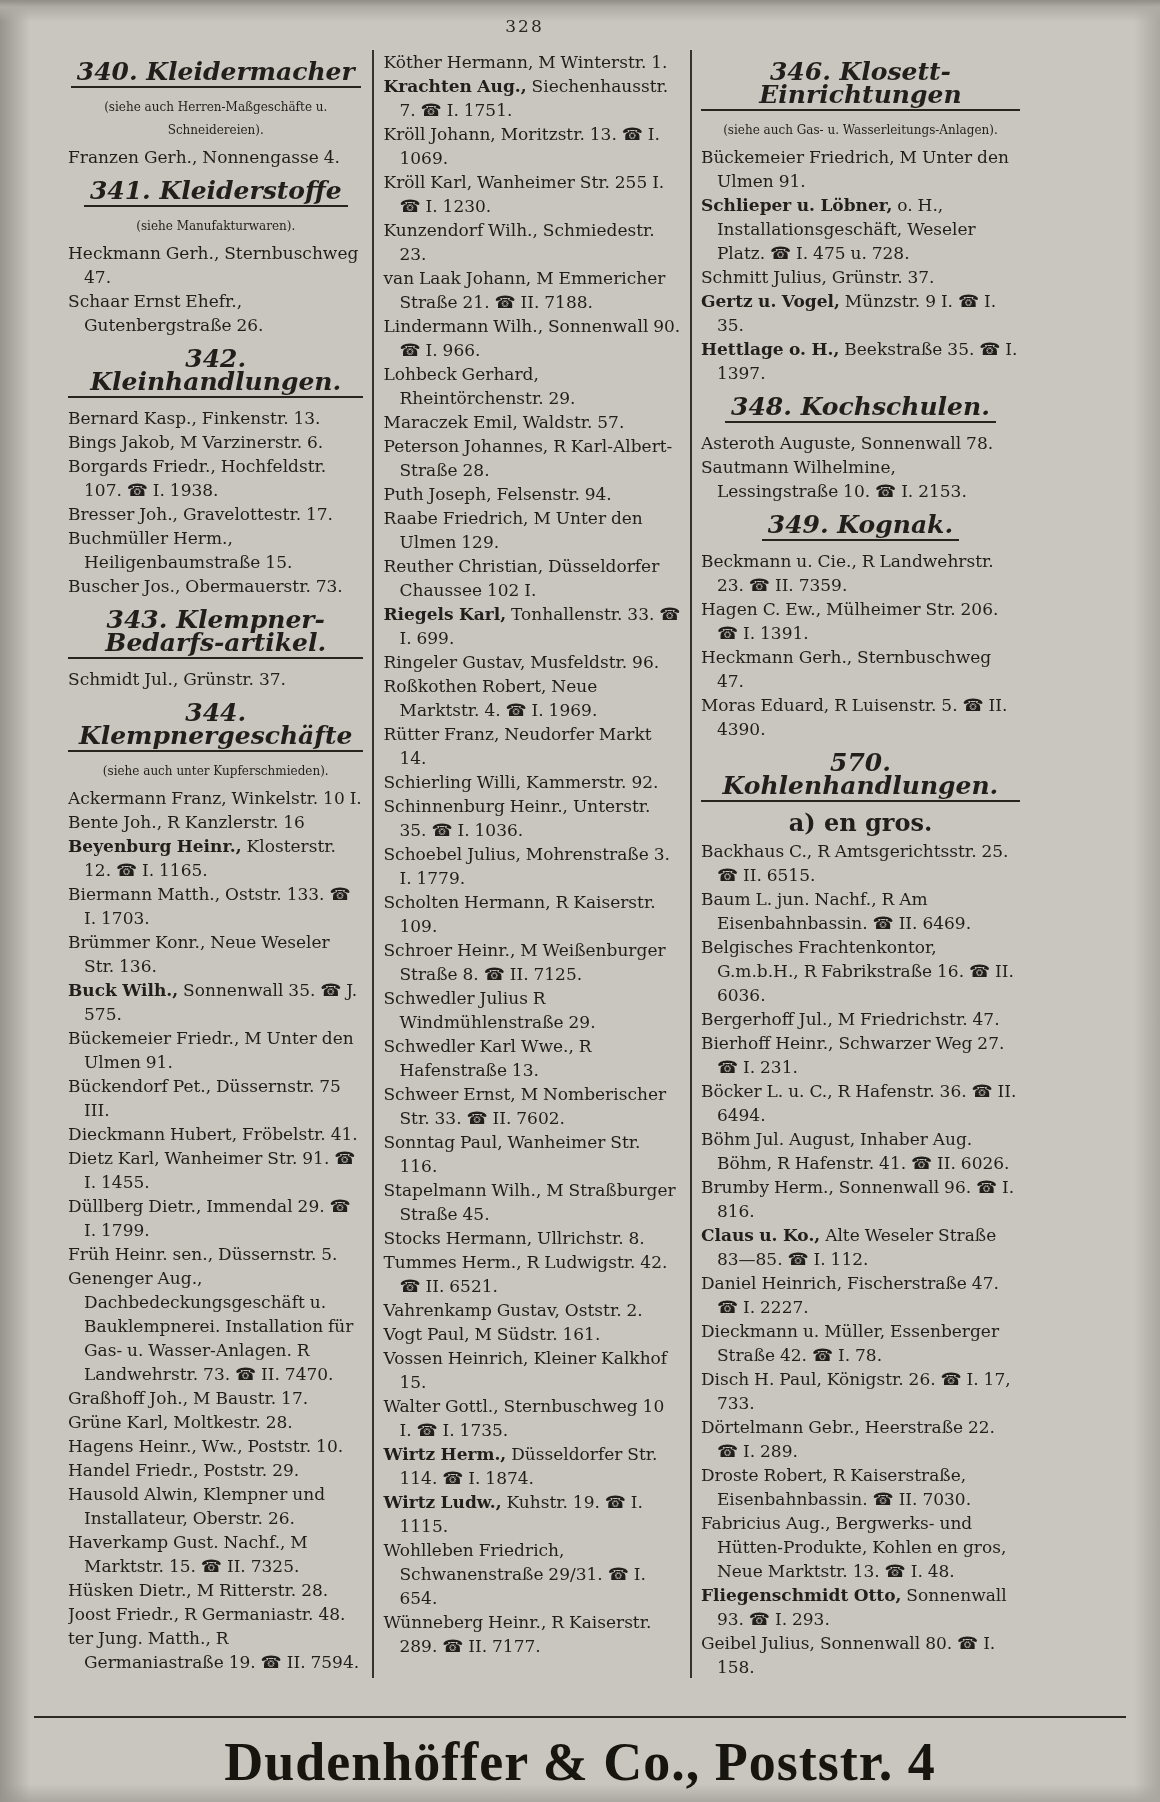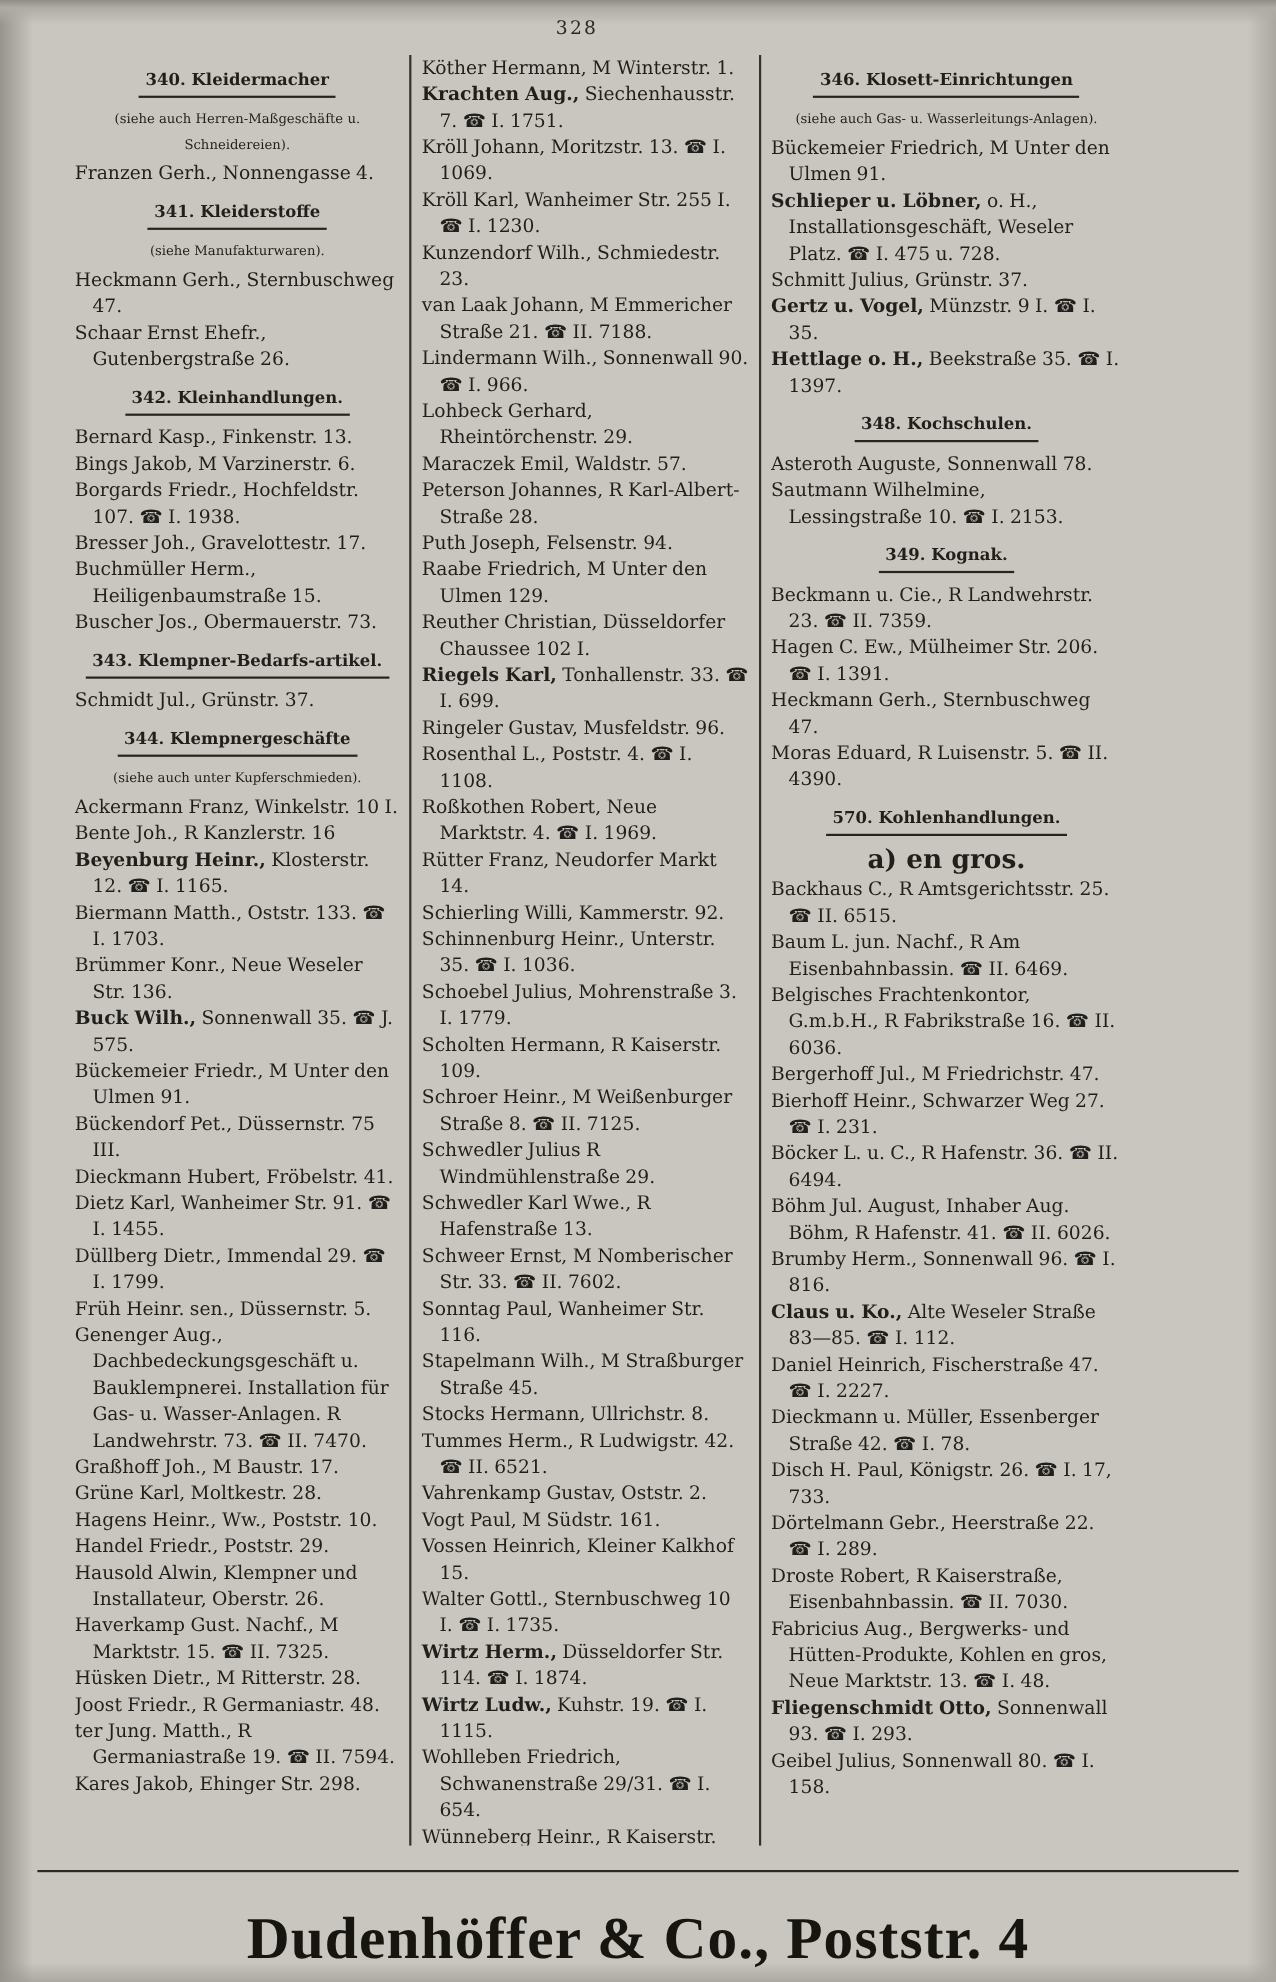--- a/index.html
+++ b/index.html
@@ -28,35 +28,35 @@
     position:absolute;top:50px;left:68px;width:952px;height:1628px;
     display:flex;overflow:hidden;
   }
   .col{overflow:hidden;height:100%;}
   .col-1{width:300px;}
   .col-2{width:302px;}
   .col-3{width:324px;}
   .vrule{width:2px;background:#34322c;margin:0 9px;flex:none;}
   .hdr{text-align:center;margin:10px 0 8px;line-height:23px;}
   .hdr .hdr-t{
-    display:inline-block;font-weight:bold;font-size:15px;
-    border-bottom:2.5px solid #26241f;padding:0 6px 3px;
+    display:inline-block;font-weight:bold;font-size:25px;
+    border-bottom:2.5px solid #26241f;padding:0 6px 3px;font-style:italic;
   }
   .note{text-align:center;font-size:12px;line-height:23px;margin:1px 0 3px;}
   .sub{text-align:center;font-weight:bold;font-size:24px;line-height:26px;margin:4px 0 3px;}
   .entry{
     font-size:17px;line-height:24px;
     padding-left:16px;text-indent:-16px;
     word-spacing:-0.5px;
   }
   .entry b{font-weight:bold;}
   .footer{
     position:absolute;left:34px;right:34px;bottom:10px;
     border-top:2px solid #2c2a25;
-    padding-top:30px;
+    padding-top:14px;
     text-align:center;
   }
   .footer .ad{
     font-family:"Liberation Serif","DejaVu Serif",serif;
     font-weight:bold;font-size:54px;line-height:60px;
     color:#17150f;letter-spacing:1px;
   }
 </style>
 </head>
 <body>
@@ -117,21 +117,20 @@
         <div class="entry">van Laak Johann, M Emmericher Straße 21. ☎ II. 7188.</div>
         <div class="entry">Lindermann Wilh., Sonnenwall 90. ☎ I. 966.</div>
         <div class="entry">Lohbeck Gerhard, Rheintörchenstr. 29.</div>
         <div class="entry">Maraczek Emil, Waldstr. 57.</div>
         <div class="entry">Peterson Johannes, R Karl-Albert-Straße 28.</div>
         <div class="entry">Puth Joseph, Felsenstr. 94.</div>
         <div class="entry">Raabe Friedrich, M Unter den Ulmen 129.</div>
         <div class="entry">Reuther Christian, Düsseldorfer Chaussee 102 I.</div>
         <div class="entry"><b>Riegels Karl,</b> Tonhallenstr. 33. ☎ I. 699.</div>
         <div class="entry">Ringeler Gustav, Musfeldstr. 96.</div>
-        <div class="entry">Rosenthal L., Poststr. 4. ☎ I. 1108.</div>
         <div class="entry">Roßkothen Robert, Neue Marktstr. 4. ☎ I. 1969.</div>
         <div class="entry">Rütter Franz, Neudorfer Markt 14.</div>
         <div class="entry">Schierling Willi, Kammerstr. 92.</div>
         <div class="entry">Schinnenburg Heinr., Unterstr. 35. ☎ I. 1036.</div>
         <div class="entry">Schoebel Julius, Mohrenstraße 3. I. 1779.</div>
         <div class="entry">Scholten Hermann, R Kaiserstr. 109.</div>
         <div class="entry">Schroer Heinr., M Weißenburger Straße 8. ☎ II. 7125.</div>
         <div class="entry">Schwedler Julius R Windmühlenstraße 29.</div>
         <div class="entry">Schwedler Karl Wwe., R Hafenstraße 13.</div>
         <div class="entry">Schweer Ernst, M Nomberischer Str. 33. ☎ II. 7602.</div>

